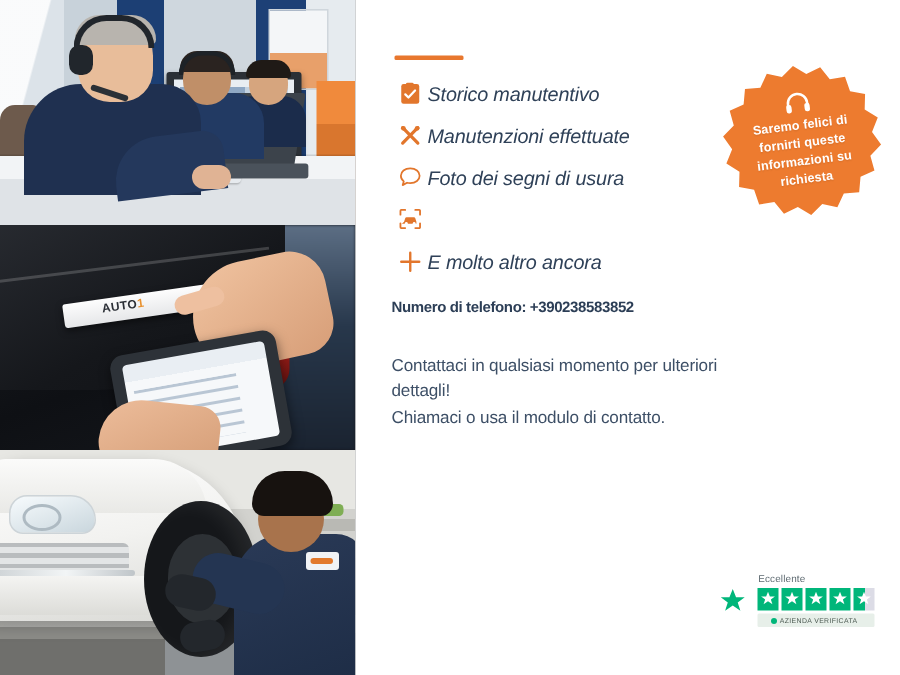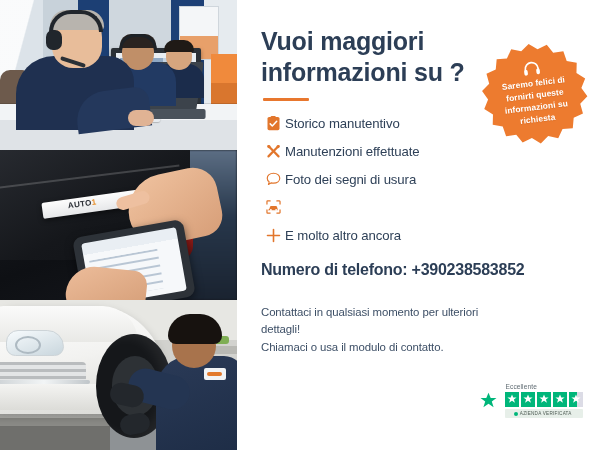--- a/index.html
+++ b/index.html
@@ -400,20 +400,21 @@
     transform: translateX(-50%);
     width: 20px; height: 16px;
   }
 
   
   .features {
     list-style: none;
     margin: 0;
     padding: 0;
     max-width: 230px;
+    font-style: italic;
   }
   .features li {
     display: flex;
     align-items: center;
     margin-bottom: 10px;
     min-height: 18px;
   }
   .features .ic {
     flex: 0 0 24px;
     width: 24px;
@@ -425,21 +426,21 @@
   }
   .features .lab {
     font-size: 13.2px;
     color: #2f4158;
     letter-spacing: -0.1px;
   }
 
   
   .phone {
     margin-top: 17px;
-    font-size: 16px;
+    font-size: 10px;
     font-weight: bold;
     color: #2c3e56;
     letter-spacing: -0.25px;
   }
   .subtext {
     margin-top: 25px;
     font-size: 11.4px;
     line-height: 1.52;
     color: #3d4f66;
     letter-spacing: -0.1px;
@@ -575,21 +576,20 @@
         <div class="head"></div>
           <div class="hair"></div>
         <div class="logo"></div>
       </div>
     </div>
 
   </div>
 
   <div class="content">
 
-    <h1 class="headline">Vuoi maggiori informazioni su ?</h1>
     <div class="rule"></div>
 
     <div class="badge">
       <svg class="scallop" viewBox="0 0 100 100">
         <path fill="#ed7b2f" d="M50 1.5 57.6 7.4 66.6 4.3 71.6 12.4 81.1 12 83.1 21.3 92.1 24.1 90.7 33.5 98.1 39.5 93.5 47.9 98.1 56.2 90.7 62.3 92.1 71.6 83.1 74.4 81.1 83.8 71.6 83.4 66.6 91.4 57.6 88.3 50 94.2 42.4 88.3 33.4 91.4 28.4 83.4 18.9 83.8 16.9 74.4 7.9 71.6 9.3 62.3 1.9 56.2 6.5 47.9 1.9 39.5 9.3 33.5 7.9 24.1 16.9 21.3 18.9 12 28.4 12.4 33.4 4.3 42.4 7.4Z"></path>
       </svg>
       <svg class="headset" viewBox="0 0 24 20">
         <path d="M4 14 V11 a8 8 0 0 1 16 0 v3" fill="none" stroke="#ffffff" stroke-width="2.1" stroke-linecap="round"></path>
         <rect x="2.2" y="11.4" width="4.4" height="7" rx="2.1" fill="#ffffff"></rect>
         <rect x="17.4" y="11.4" width="4.4" height="7" rx="2.1" fill="#ffffff"></rect>

